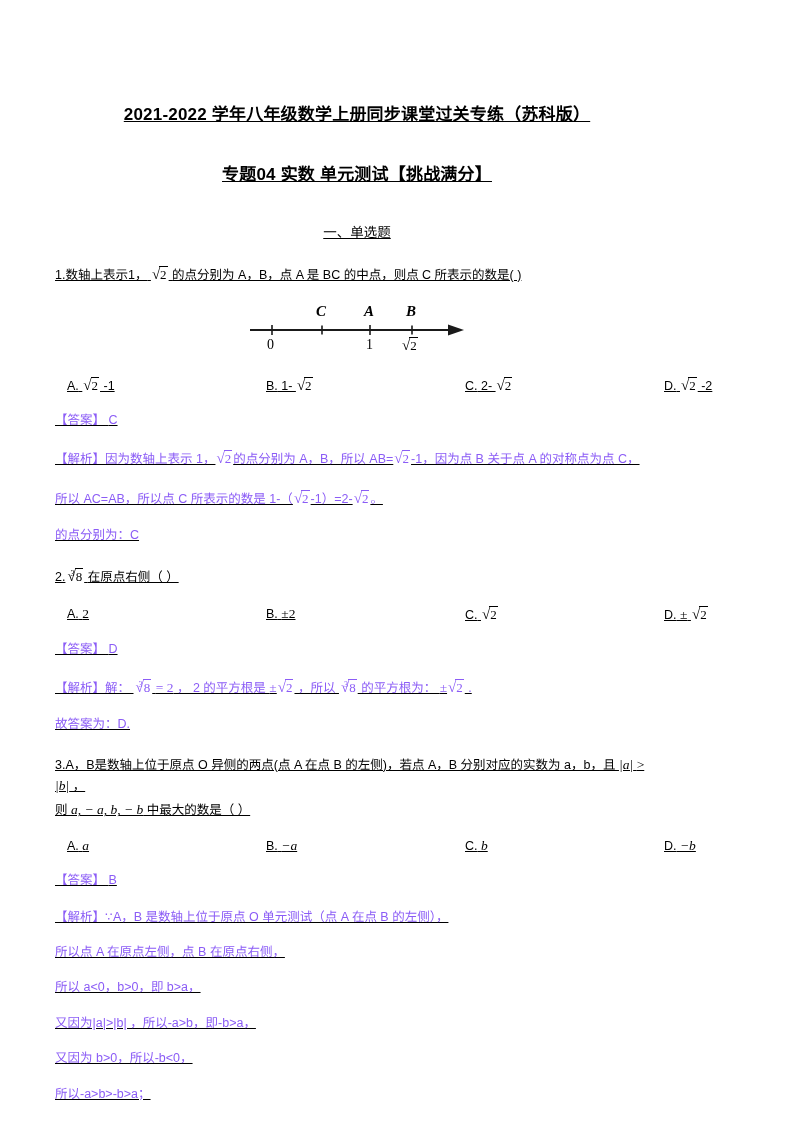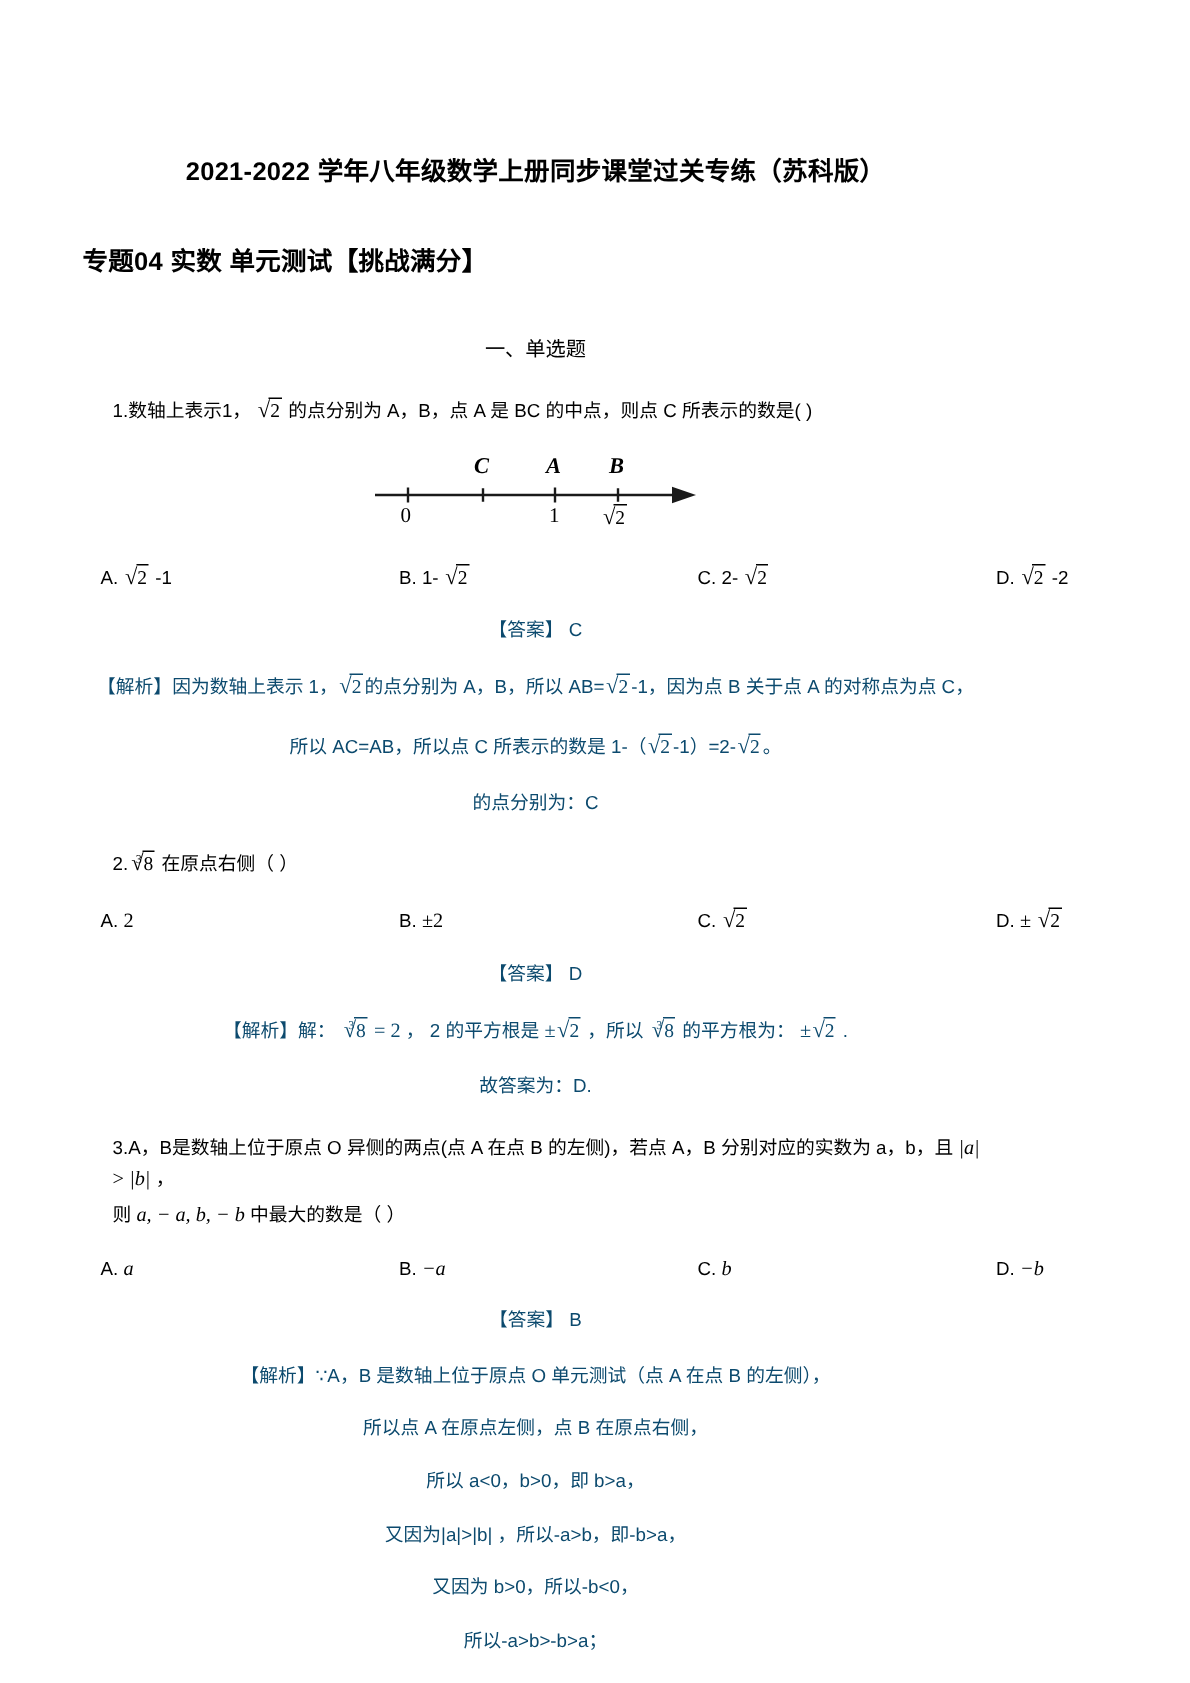--- a/index.html
+++ b/index.html
@@ -12,32 +12,34 @@
     height: 1122px;
     font-family: "Liberation Sans", "DejaVu Sans", sans-serif;
     color: #000000;
     position: relative;
     overflow: hidden;
   }
   .page {
     padding: 0 55px;
     box-sizing: border-box;
     width: 714px;
+    text-decoration: underline;
   }
 
   
   .doc-title {
     text-align: center;
     font-size: 17px;
     font-weight: bold;
     letter-spacing: .2px;
     margin-top: 103px;
     line-height: 1.4;
   }
   .doc-subtitle {
+    text-align: center;
     font-size: 17px;
     font-weight: bold;
     letter-spacing: .2px;
     margin-top: 36px;
     line-height: 1.4;
   }
 
   
   .section-heading {
     font-size: 13.5px;
@@ -45,41 +47,39 @@
     margin-bottom: 0;
     line-height: 1.5;
     text-align: center;
   }
 
   
   .q-stem {
     font-size: 12.5px;
     line-height: 1.55;
     margin-top: 20px;
-    margin-left: 20px;
   }
   .q-stem.tight { margin-top: 4px; }
 
   .options {
     display: flex;
     font-size: 12.5px;
     margin-top: 17px;
     padding-left: 12px;
     gap: 24px;
   }
   .opt { flex: 0 0 175px; }
   .opt:last-child { flex: 0 0 auto; }
 
   
   .ans {
-    color: #0c4a6e;
+    color: #8b5cf6;
     font-size: 12.5px;
     line-height: 1.55;
     margin-top: 17px;
-    text-align: center;
   }
   .ans.cont { margin-top: 16px; }
   .lbl { font-weight: normal; }
 
   
   .mi {
     font-family: "Liberation Serif", "DejaVu Serif", serif;
     font-style: italic;
     font-size: 13.5px;
   }

